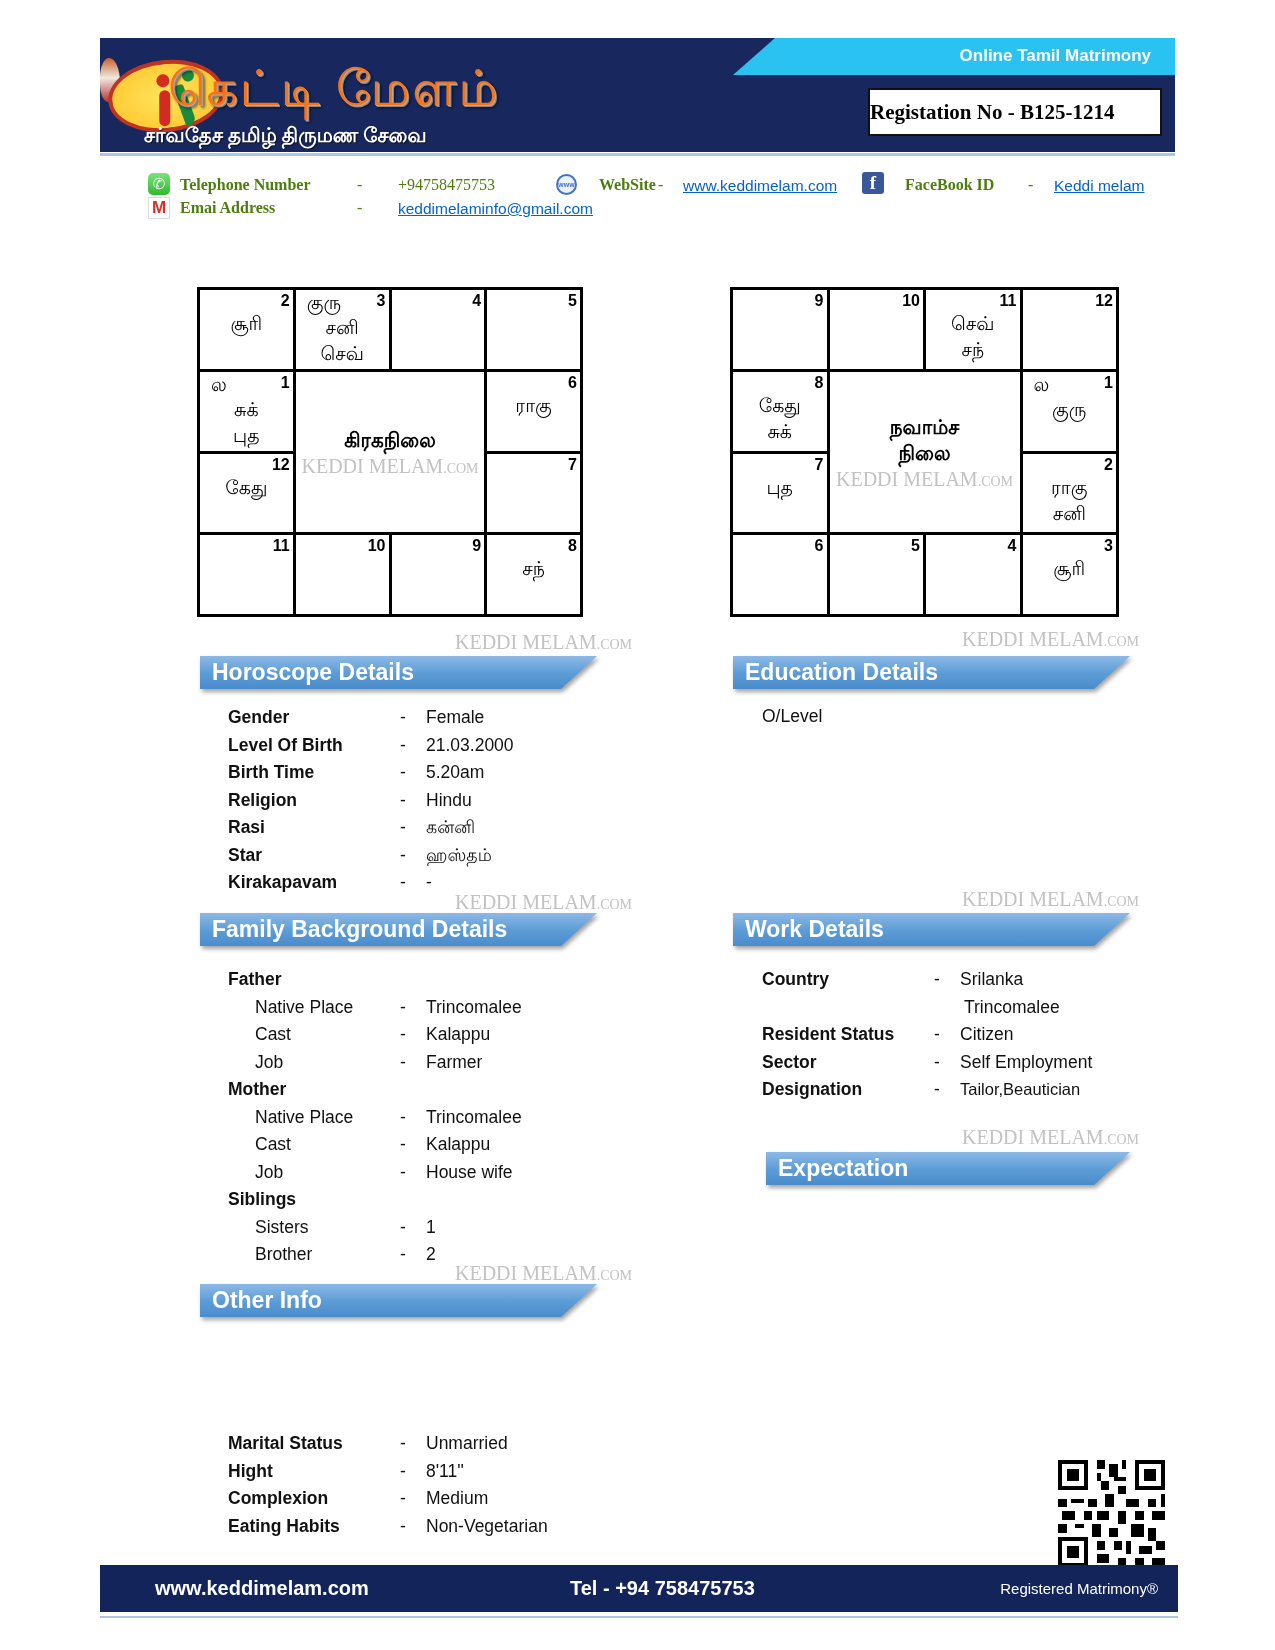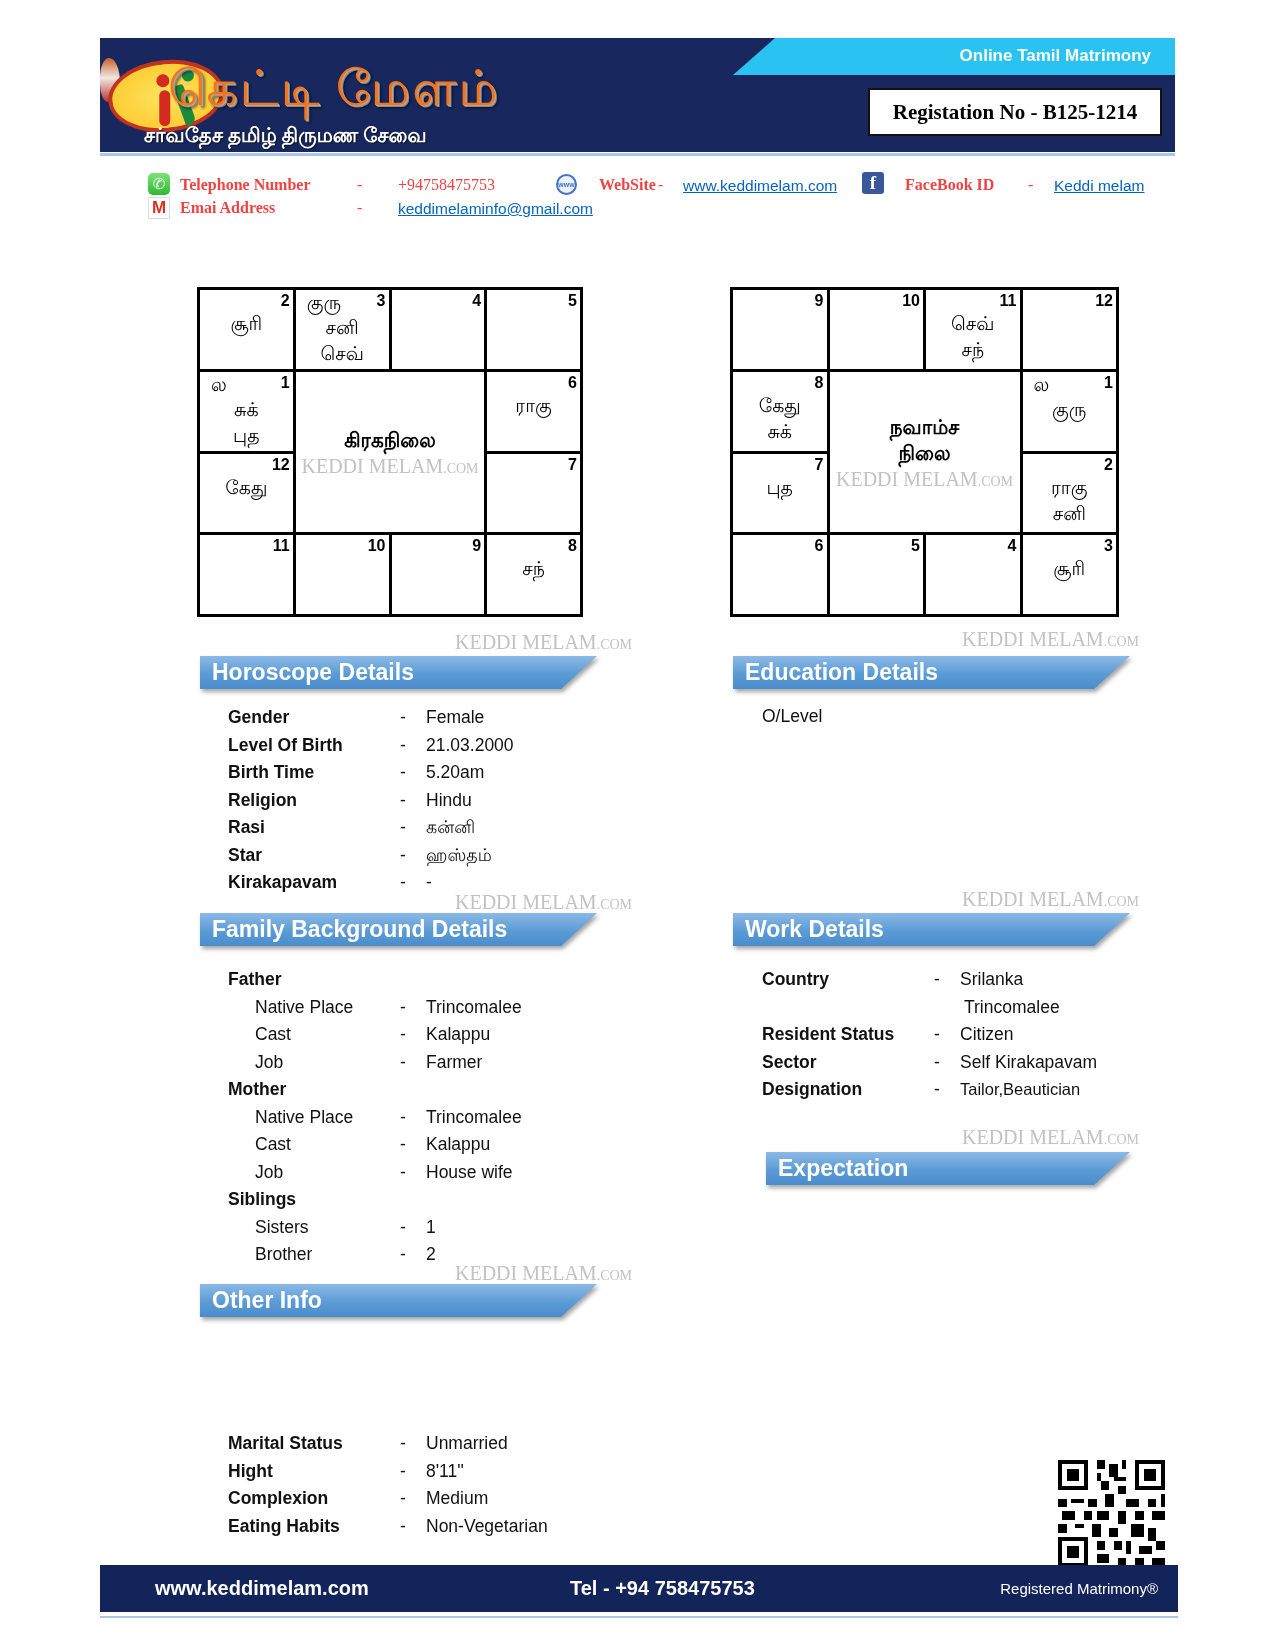--- a/index.html
+++ b/index.html
@@ -7,38 +7,38 @@
   #page { position:relative; width:1275px; height:1650px; background:#fff; overflow:hidden; }
 
   
   .hdr { position:absolute; left:100px; top:38px; width:1075px; height:114px; background:#18285e; }
   .hdr-underline { position:absolute; left:100px; top:153px; width:1075px; height:3px; background:#a9c7e9; }
   .ribbon { position:absolute; right:0; top:0; width:442px; height:37px; background:#29c2f1;
             clip-path:polygon(42px 0, 100% 0, 100% 100%, 0 100%);
             color:#fff; font-weight:bold; font-size:17px; line-height:36px; text-align:right; padding-right:24px; }
   .regbox { position:absolute; left:768px; top:50px; width:294px; height:48px; background:#fff; border:2px solid #111;
             font-family:"Liberation Serif", serif; font-weight:bold; font-size:21px; color:#000;
-            text-align:center; line-height:44px; }
+            line-height:44px; }
   .logo-oval { position:absolute; left:8px; top:22px; width:116px; height:72px; background:radial-gradient(#ffe45e, #fcc325);
                border:4px solid #c03320; border-radius:50%; transform:rotate(-6deg); }
   .fig { position:absolute; border-radius:8px; }
   .fig-red-bar { left:46px; top:26px; width:11px; height:36px; background:#d42b20; transform:rotate(6deg); }
   .fig-red-dot { left:46px; top:10px; width:13px; height:13px; background:#d42b20; border-radius:50%; }
   .fig-green-bar { left:66px; top:22px; width:11px; height:42px; background:#1c8a3c; transform:rotate(-14deg); border-bottom-right-radius:18px; }
   .fig-green-dot { left:72px; top:8px; width:12px; height:12px; background:#1c8a3c; border-radius:50%; }
   .drummer { position:absolute; left:0px; top:20px; width:20px; height:44px;
              background:linear-gradient(180deg,#c8602a 0%, #efe8e2 45%, #b8352c 100%); border-radius:45% 55% 40% 40%; }
   .brand-title { position:absolute; left:68px; top:22px; font-family:"Liberation Serif", serif; font-weight:normal;
                  font-size:49px; letter-spacing:2px; color:#f97316; white-space:nowrap;
                  text-shadow:1px 1px 0 #aaa, 2px 2px 0 #888, 3px 3px 3px rgba(0,0,0,.65); }
   .brand-sub { position:absolute; left:44px; top:86px; color:#fff; font-weight:bold; font-size:20px;
                font-family:"Liberation Serif", serif; text-shadow:1px 1px 1px rgba(0,0,0,.6); }
 
   
-  .contact-item { position:absolute; font-family:"Liberation Serif", serif; font-size:16px; color:#ef4444; white-space:nowrap; }
+  .contact-item { position:absolute; font-family:"Liberation Serif", serif; font-size:16px; color:#4d7c0f; white-space:nowrap; }
   .contact-item b { font-weight:bold; }
   .clink { font-family:"Liberation Sans", sans-serif; color:#0563c1; text-decoration:underline; font-size:15.5px; }
   .cicon { position:absolute; width:22px; height:22px; }
   .icon-phone { background:linear-gradient(180deg,#7be37b,#2fb92f); border-radius:5px; color:#fff; font-size:15px;
                 text-align:center; line-height:22px; }
   .icon-globe { width:21px; height:21px; border:2px solid #4472c4; border-radius:50%; color:#4472c4;
                 font-size:7px; font-weight:bold; text-align:center; line-height:17px; background:#eaf1fb; }
   .icon-fb { background:#3a579a; border-radius:3px; color:#fff; font-family:"Liberation Serif", serif;
              font-weight:bold; font-size:19px; text-align:center; line-height:22px; }
   .icon-gmail { background:#fff; border:1px solid #ddd; color:#d93025; font-weight:bold; font-size:17px;
@@ -466,21 +466,21 @@
       </div>
     <div class="val2">Trincomalee</div>
     <div class="kv">
         <span class="lbl">Resident Status</span>
         <span class="dash">-</span>
         <span class="val">Citizen</span>
       </div>
     <div class="kv">
         <span class="lbl">Sector</span>
         <span class="dash">-</span>
-        <span class="val">Self Kirakapavam</span>
+        <span class="val">Self Employment</span>
       </div>
     <div class="kv">
         <span class="lbl">Designation</span>
         <span class="dash">-</span>
         <span class="val" style="font-size:16.5px;">Tailor,Beautician</span>
       </div>
   </div>
 
   <div class="content" style="left:228px; top:1408px; width:420px;margin-top:22px;">
     <div class="kv">

